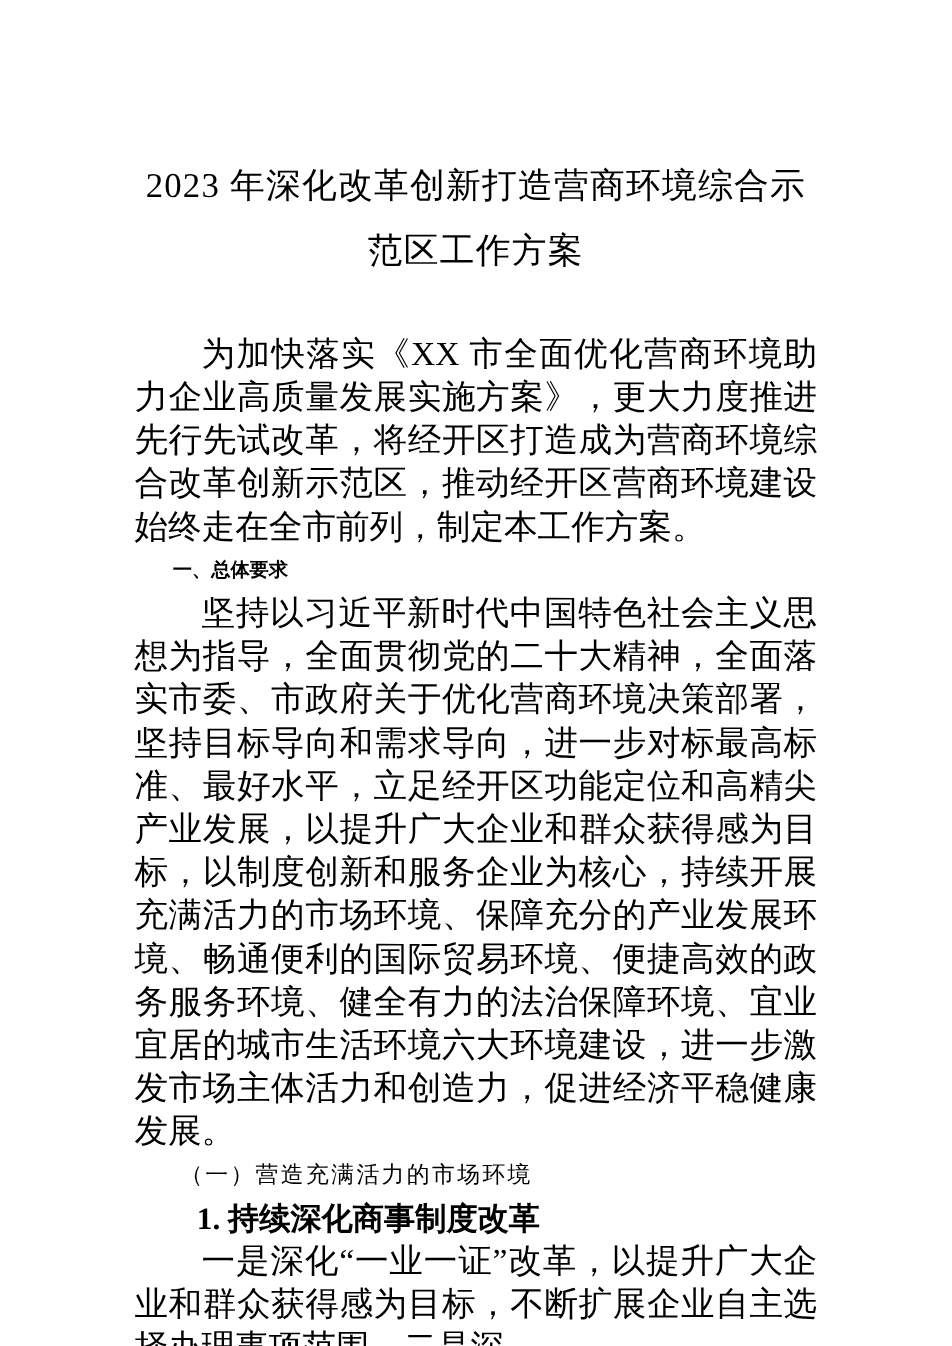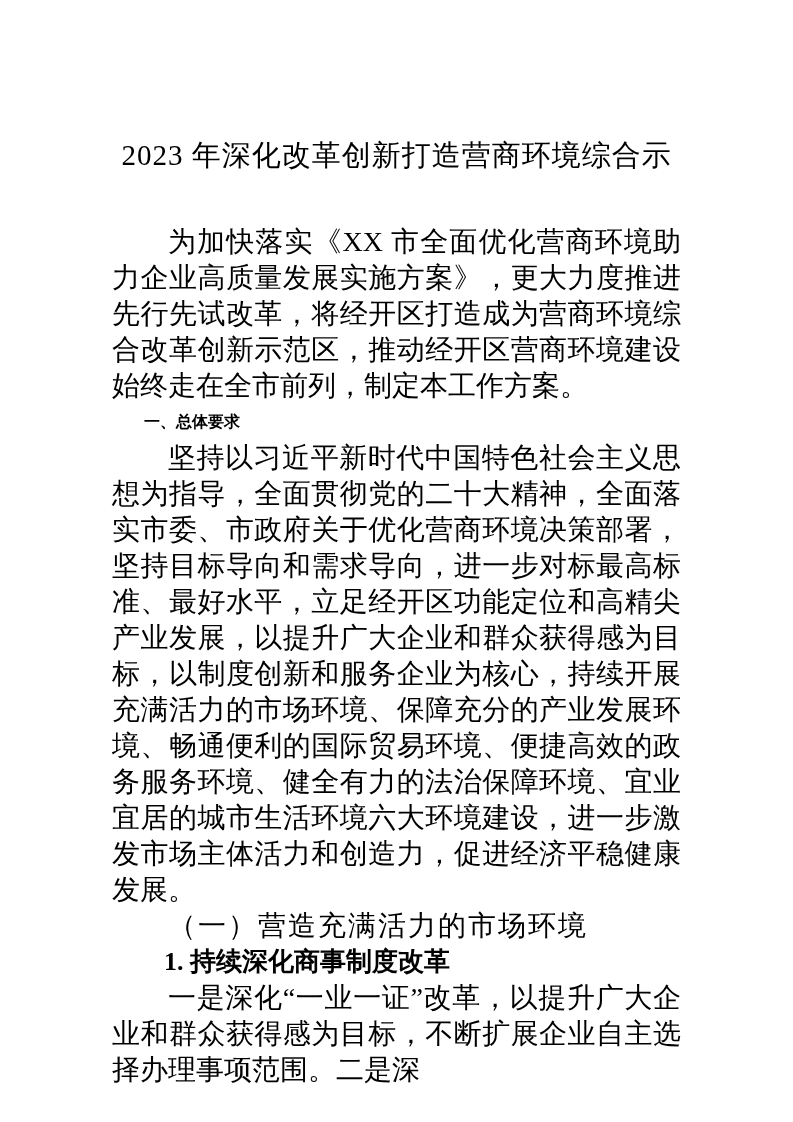--- a/index.html
+++ b/index.html
@@ -48,21 +48,21 @@
   .heading-hei {
     font-size: 16px;
     line-height: 36px;
     text-indent: 2em;
     font-weight: 700;
     font-family: "Liberation Sans", "DejaVu Sans", sans-serif;
   }
 
   
   .heading-kai {
-    font-size: 28px;
+    font-size: 19px;
     line-height: 36px;
     text-indent: 2em;
     font-weight: 400;
     letter-spacing: 2px;
     font-family: Liberation Sans, sans-serif;
   }
 
   
   .heading-num {
     font-size: 26px;
@@ -73,20 +73,21 @@
   }
 </style>
 </head>
 <body>
 
 <div class="page">
   <div class="content">
 
     <h1 class="doc-title">
       <span style="display:block">2023 年深化改革创新打造营商环境综合示</span>
+      <span style="display:block">范区工作方案</span>
     </h1>
 
     <p class="para">为加快落实《XX 市全面优化营商环境助力企业高质量发展实施方案》，更大力度推进先行先试改革，将经开区打造成为营商环境综合改革创新示范区，推动经开区营商环境建设始终走在全市前列，制定本工作方案。</p>
 
     <h2 class="heading-hei">一、总体要求</h2>
 
     <p class="para">坚持以习近平新时代中国特色社会主义思想为指导，全面贯彻党的二十大精神，全面落实市委、市政府关于优化营商环境决策部署，坚持目标导向和需求导向，进一步对标最高标准、最好水平，立足经开区功能定位和高精尖产业发展，以提升广大企业和群众获得感为目标，以制度创新和服务企业为核心，持续开展充满活力的市场环境、保障充分的产业发展环境、畅通便利的国际贸易环境、便捷高效的政务服务环境、健全有力的法治保障环境、宜业宜居的城市生活环境六大环境建设，进一步激发市场主体活力和创造力，促进经济平稳健康发展。</p>
 
 
     <h3 class="heading-kai">（一）营造充满活力的市场环境</h3>

